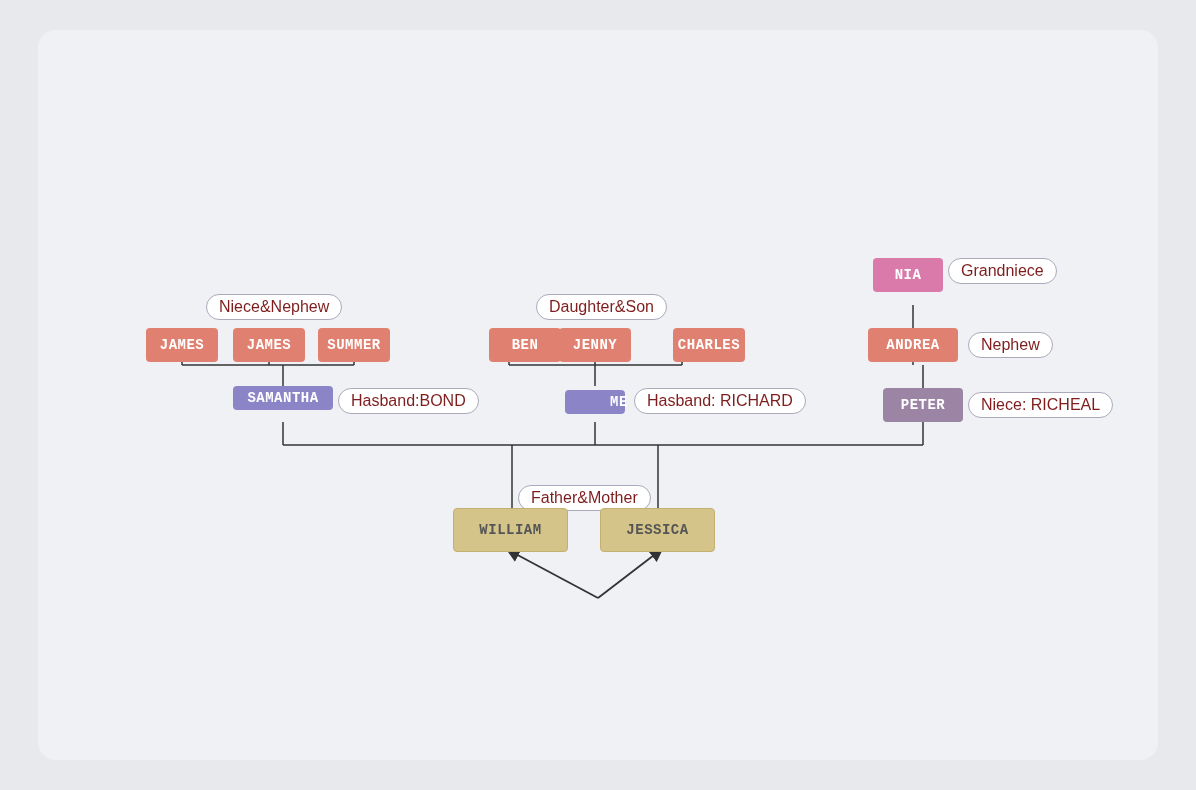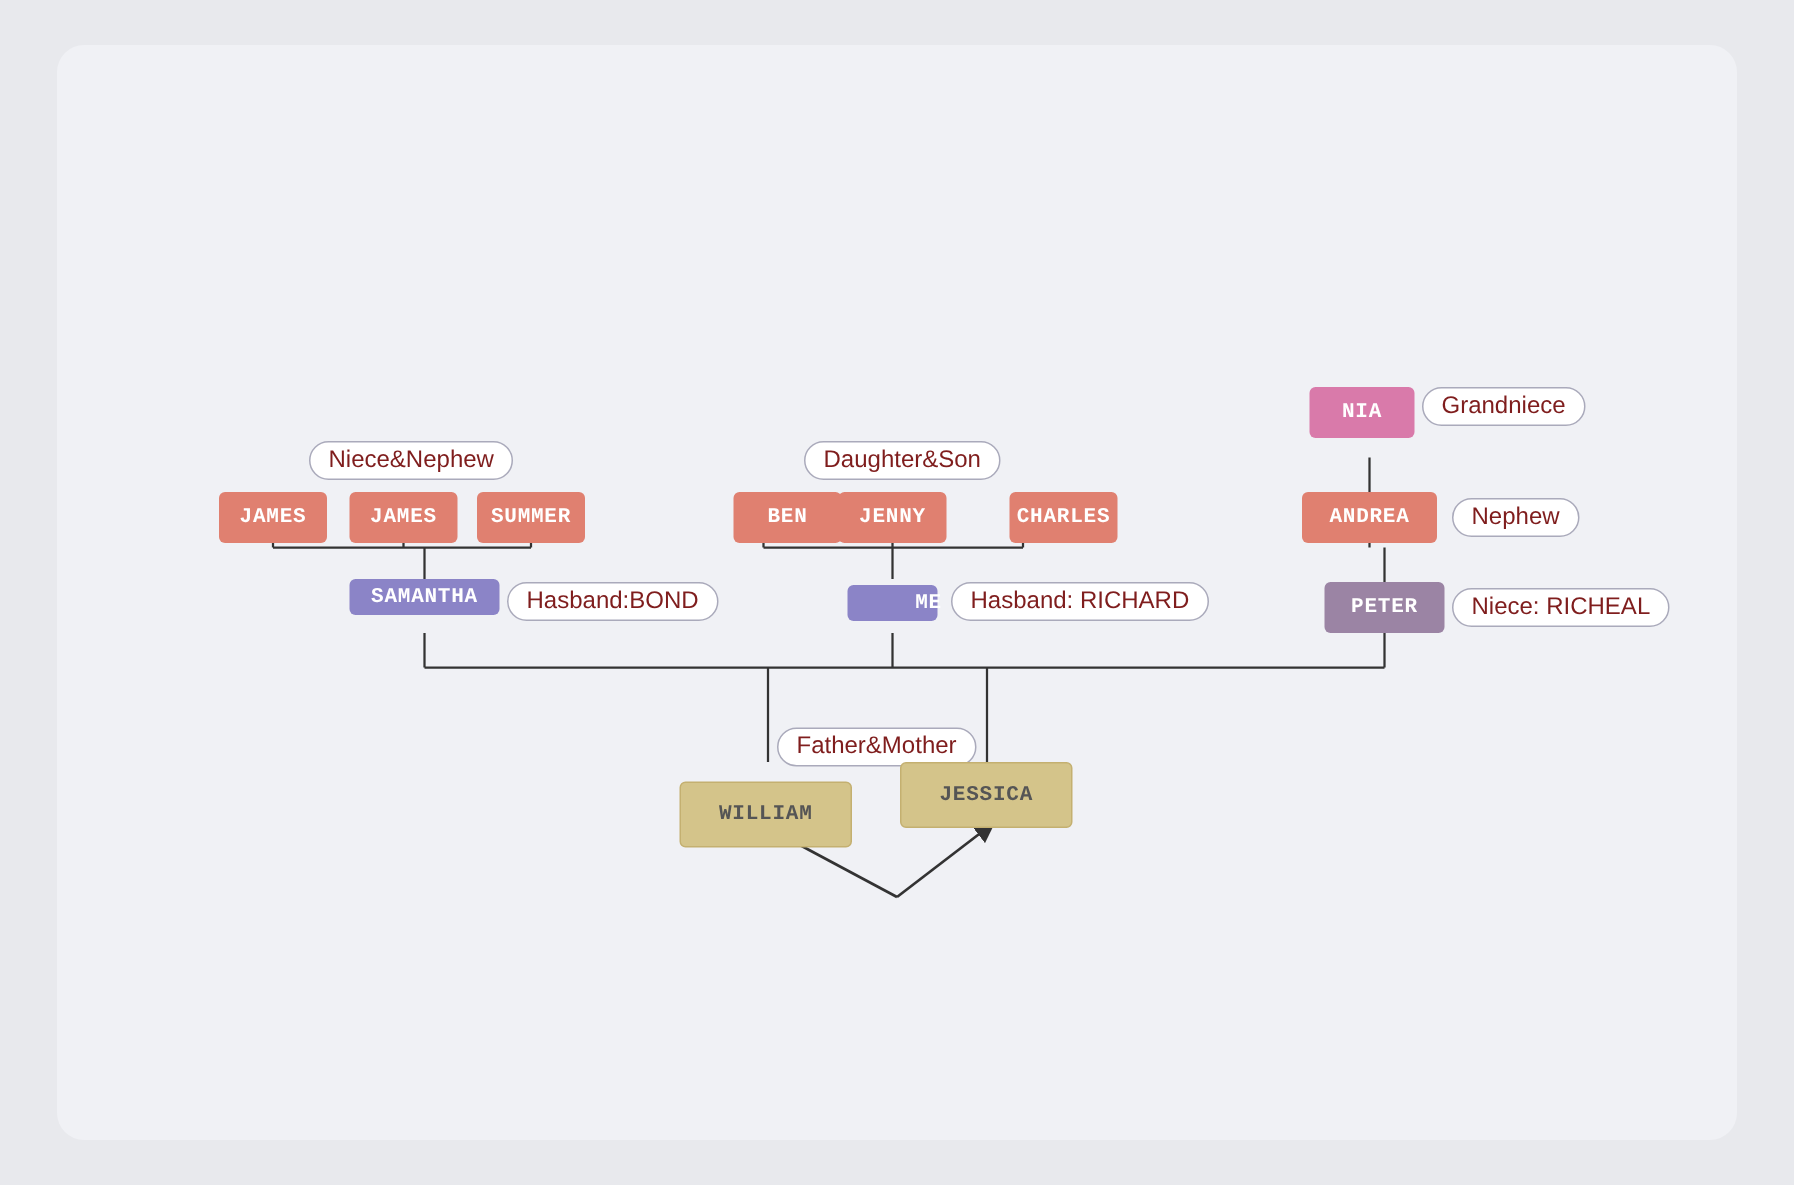--- a/index.html
+++ b/index.html
@@ -51,21 +51,20 @@
     .node.tan {
       background: #d4c48a;
       color: #555;
       border: 1.5px solid #c4b070;
       width: 115px;
       height: 44px;
     }
     .node.tan.william {
       left: 415px;
       top: 478px;
-      margin-top: 13px;
     }
     .node.tan.jessica {
       left: 562px;
       top: 478px;
     }
     .node.purple {
       background: #8b84c7;
       width: 100px;
       height: 24px;
     }

